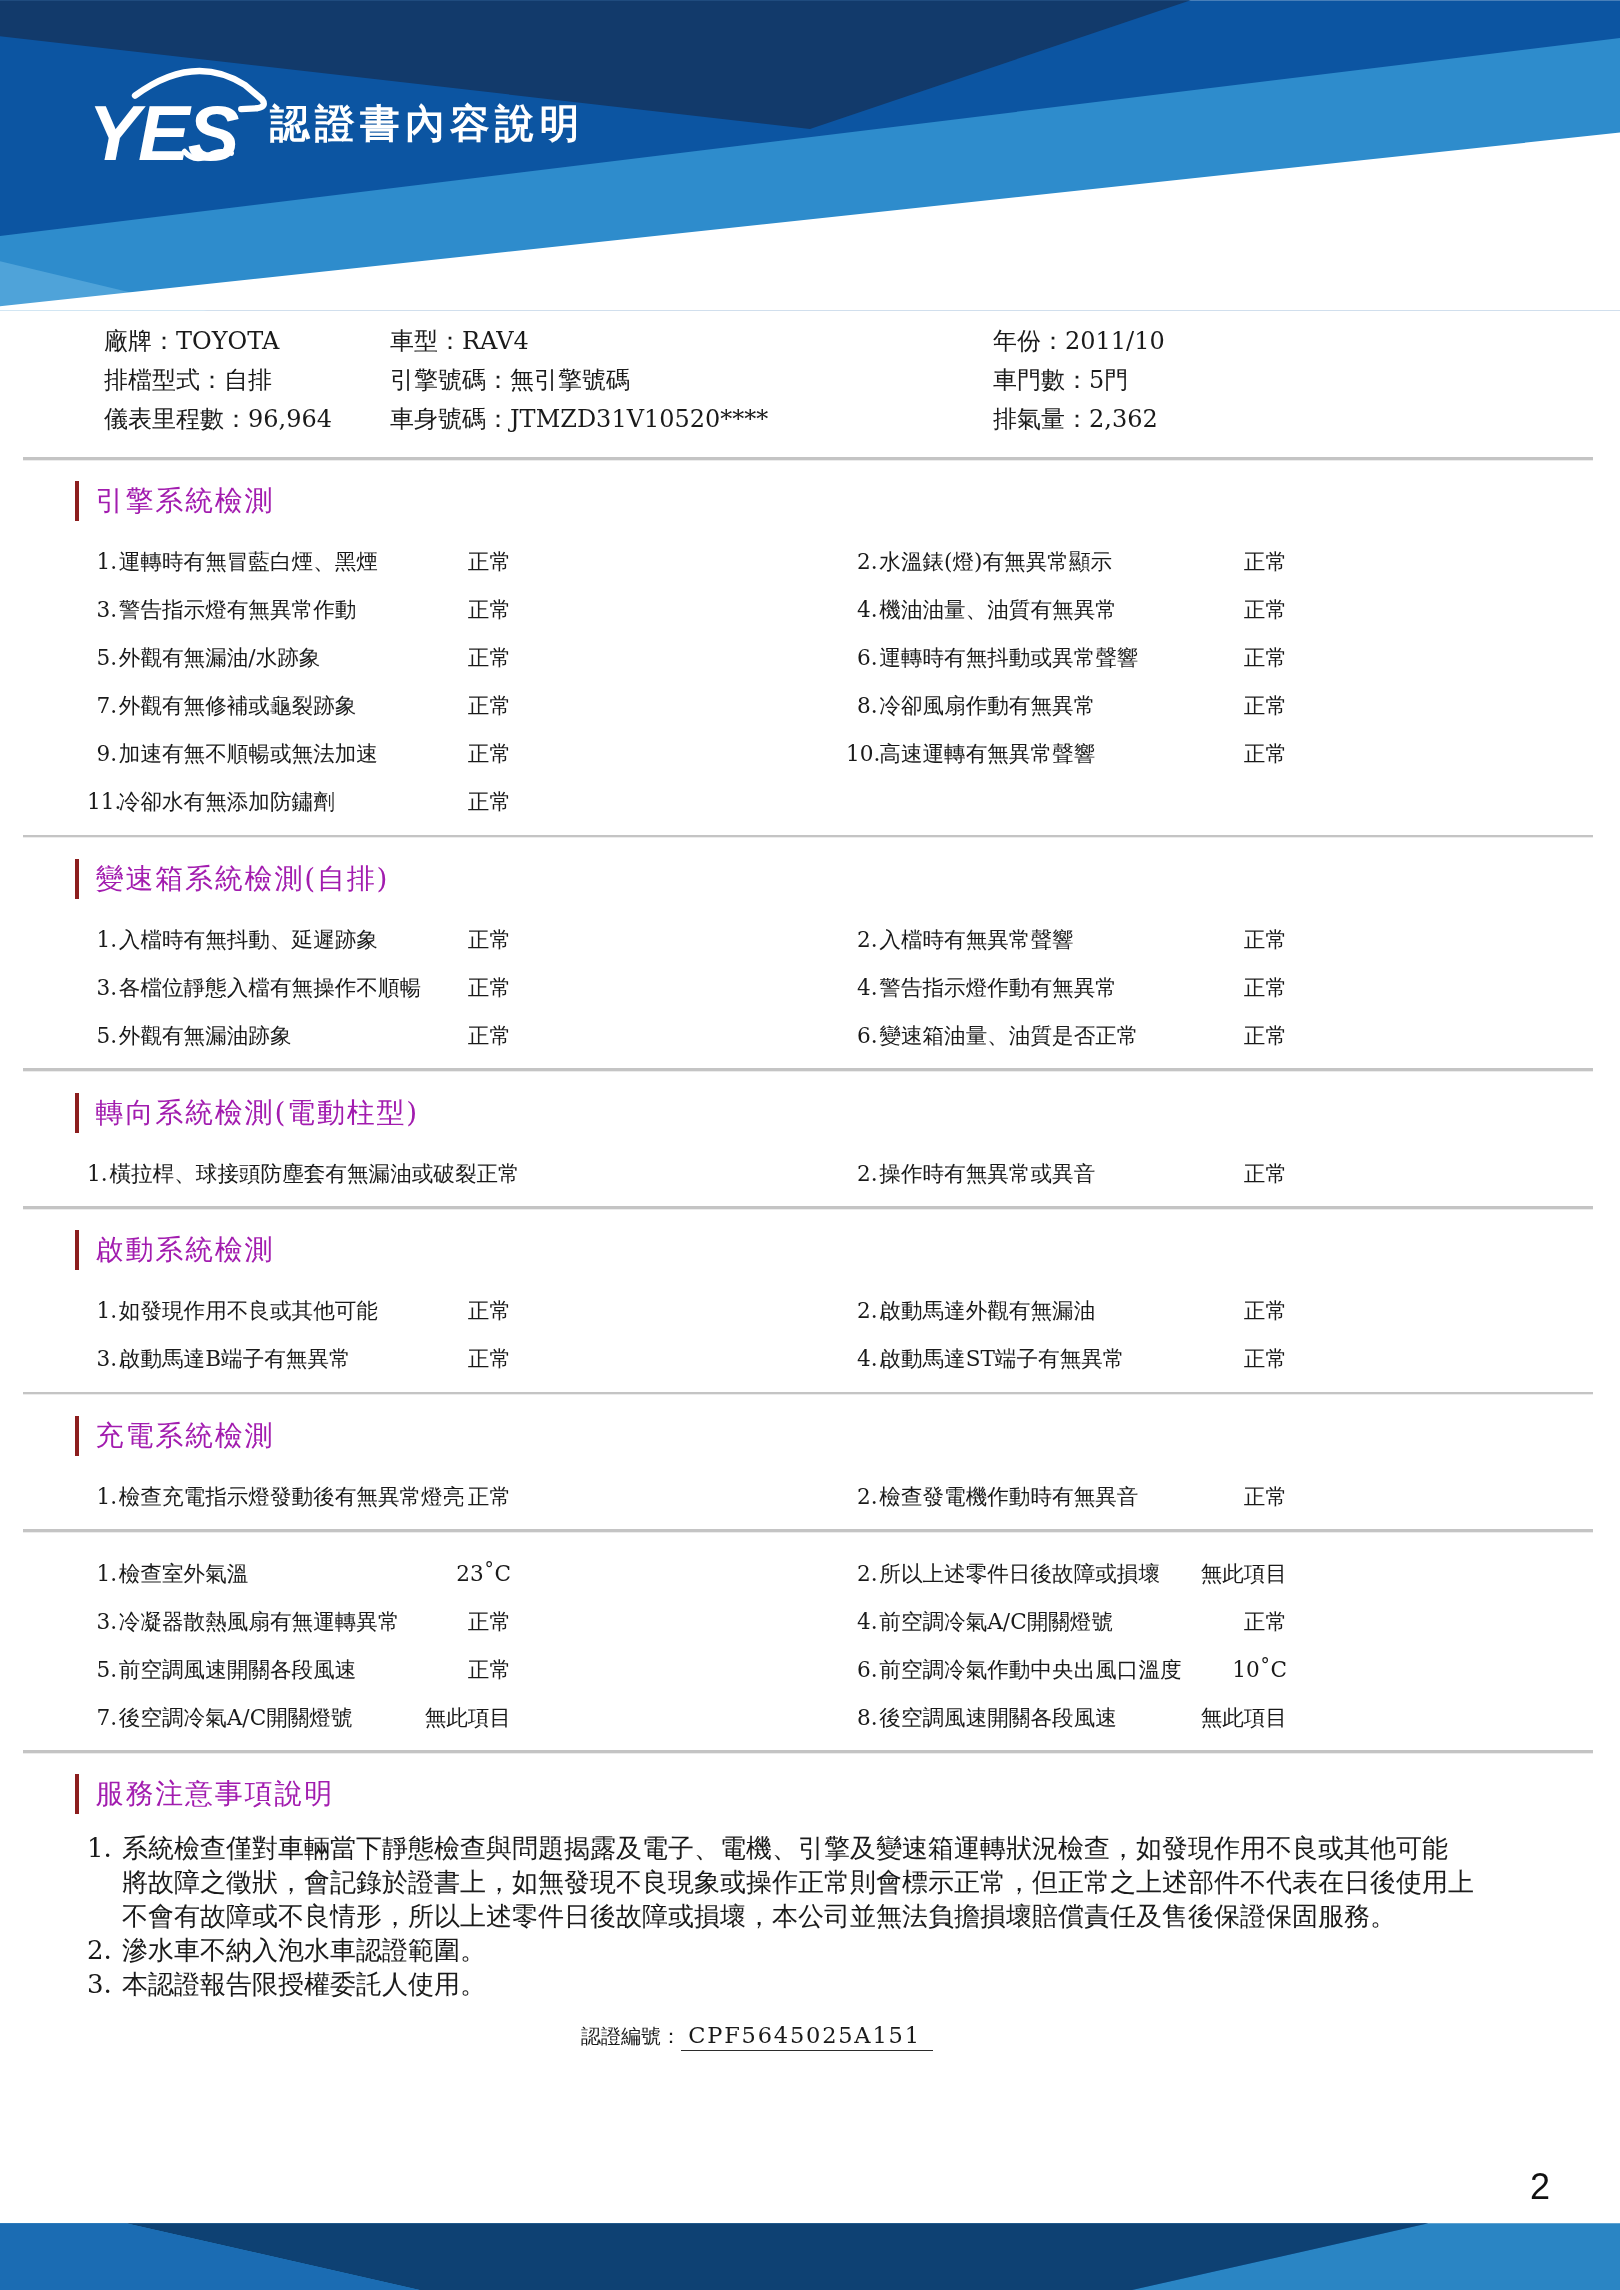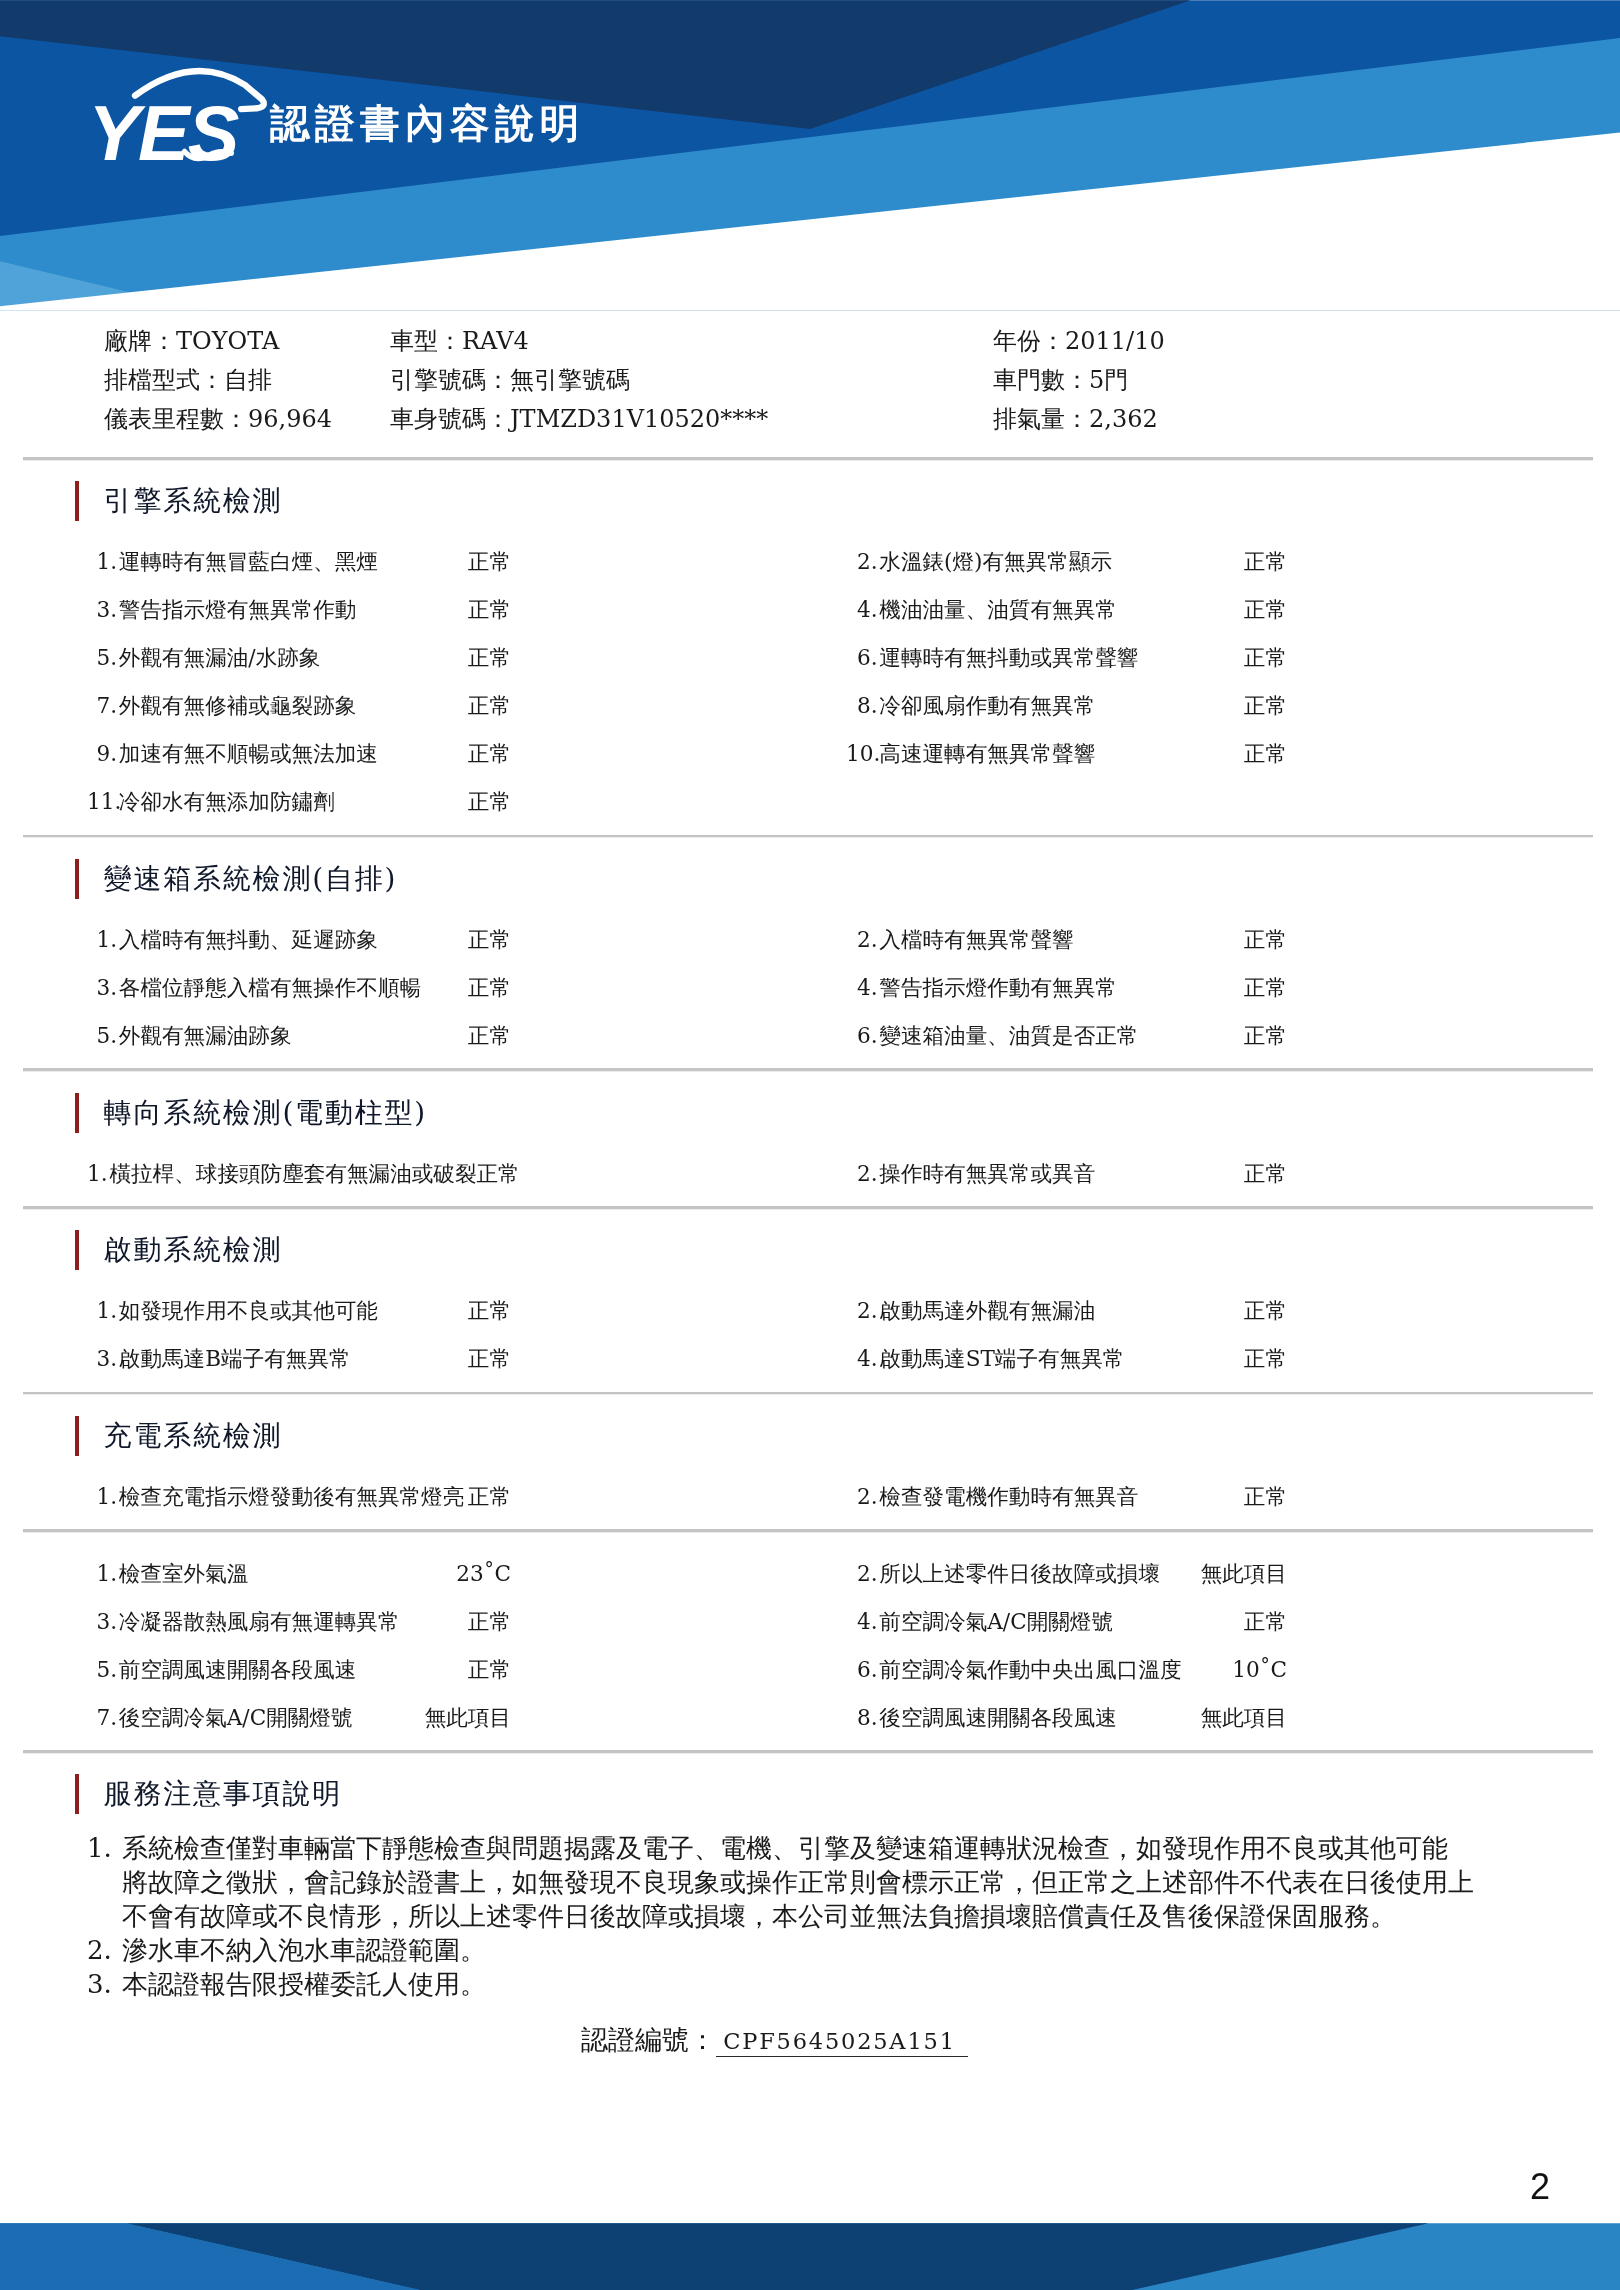--- a/index.html
+++ b/index.html
@@ -10,39 +10,39 @@
   .ftr{position:absolute;bottom:0;left:0;}
   
   .content{position:absolute;top:4px;left:0;width:1620px;}
   .info-grid{display:grid;grid-template-columns:286px 603px 1fr;margin:318px 0 18px 104px;
              font-size:24px;}
   .info-cell{height:39px;line-height:39px;white-space:nowrap;}
   .divider{height:2.7px;background:#c4c4c4;border-bottom:0.9px solid #ececec;
            margin:9px 27px 0 22.5px;}
   .sec-title{display:flex;align-items:center;margin:20px 0 0 75px;height:41px;}
   .bar{width:3.6px;height:40px;background:#8C1E1E;margin-right:9px;}
-  .sec-title h2{margin:16px;font-size:28px;font-weight:normal;color:#0f172a;
+  .sec-title h2{margin:8px;font-size:28px;font-weight:normal;color:#a21caf;
                 font-family:"DejaVu Serif","Liberation Serif",serif;letter-spacing:1.8px;}
   .rows{margin-top:16px;}
   .row{display:flex;height:48px;align-items:center;margin-left:87px;font-size:21.6px;}
   .cell{display:flex;align-items:center;white-space:nowrap;}
   .cell-l{width:759px;}
   .cell-r{width:441px;}
   .num{display:inline-block;width:30px;text-align:right;}
   .cell-r .num{width:31.5px;}
   .txt{margin-left:1.8px;}
   .cell-l .val{margin-left:auto;margin-right:335px;}
   .cell-r .val{margin-left:auto;}
   
   .notes-body{margin:16px 54px 0 87px;font-size:26px;line-height:34px;}
   .note{display:flex;}
   .note .num{width:35px;text-align:left;flex:none;}
   .note-lines{flex:1;}
   .cert{position:absolute;left:581px;top:2022px;display:flex;align-items:baseline;}
-  .cert-label{font-size:27px;}
+  .cert-label{font-size:20px;}
   .cert-value{font-size:22.5px;letter-spacing:1.8px;border-bottom:1.8px solid #2b2b2b;
               padding:0 12.6px 1.8px 7.2px;}
   .page-num{position:absolute;left:1530px;top:2166px;font-size:36px;
             font-family:"Liberation Sans","DejaVu Sans",sans-serif;color:#111;}
 </style>
 </head>
 <body>
 
 <div class="page">
 

